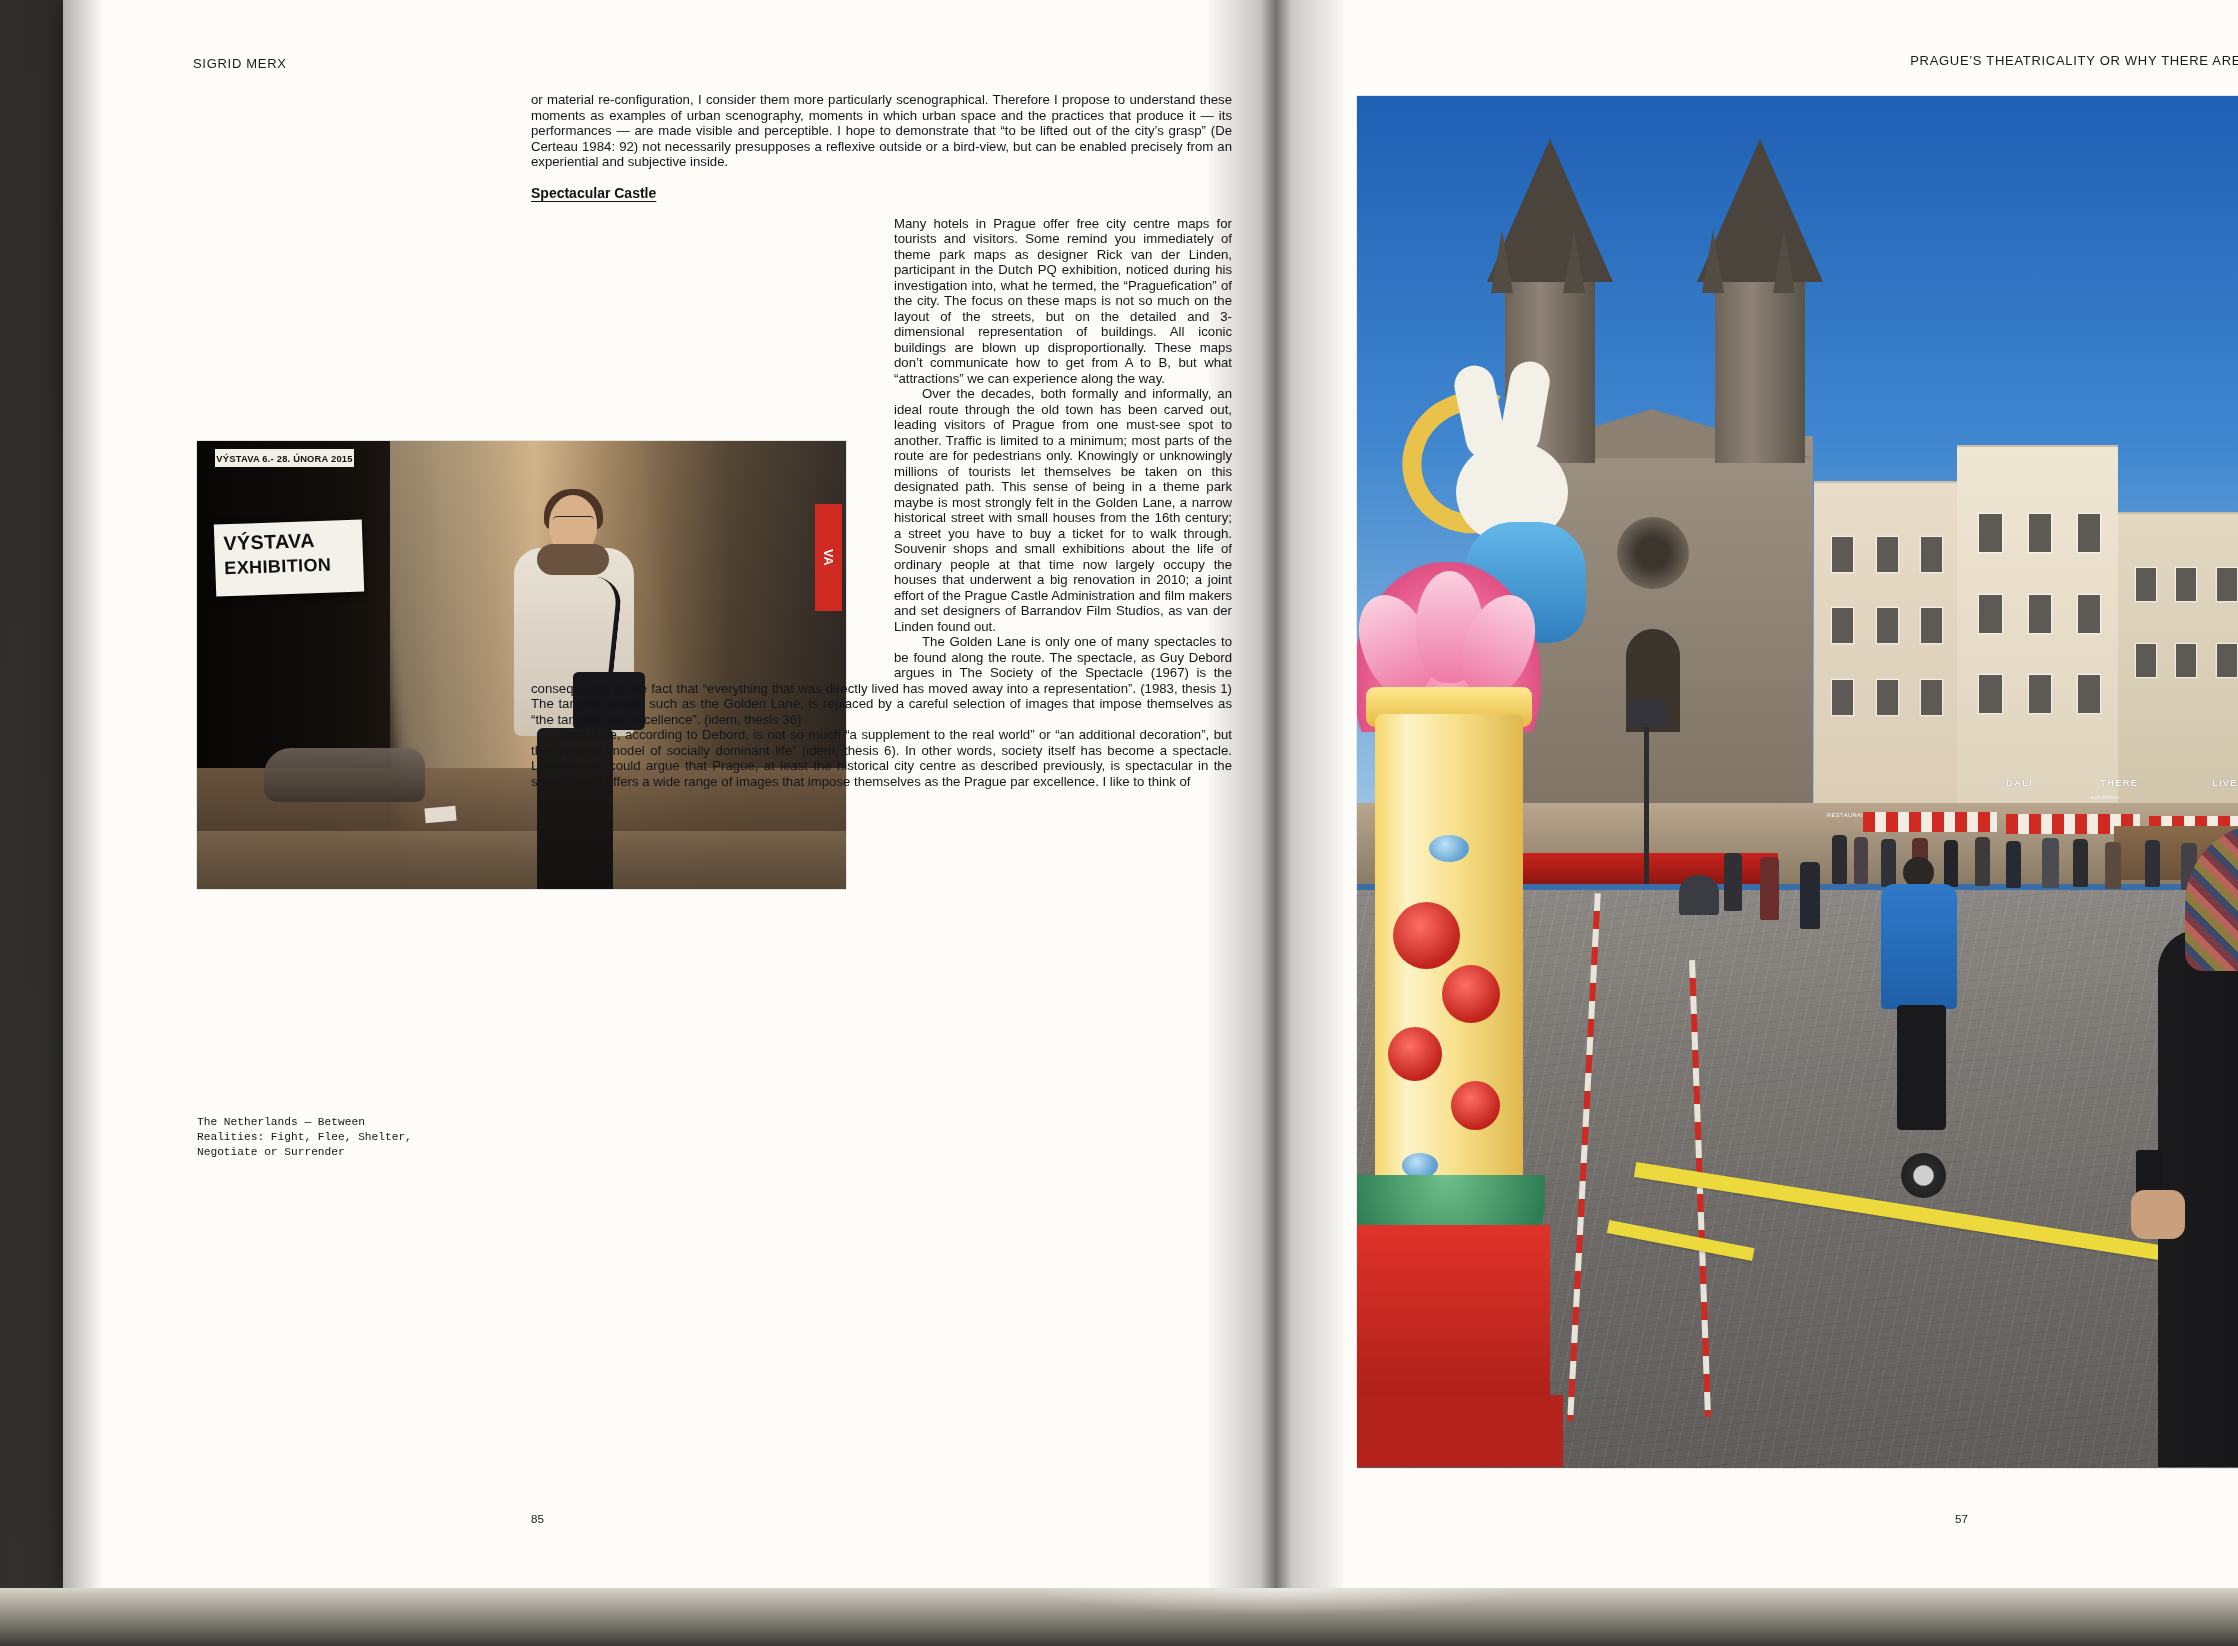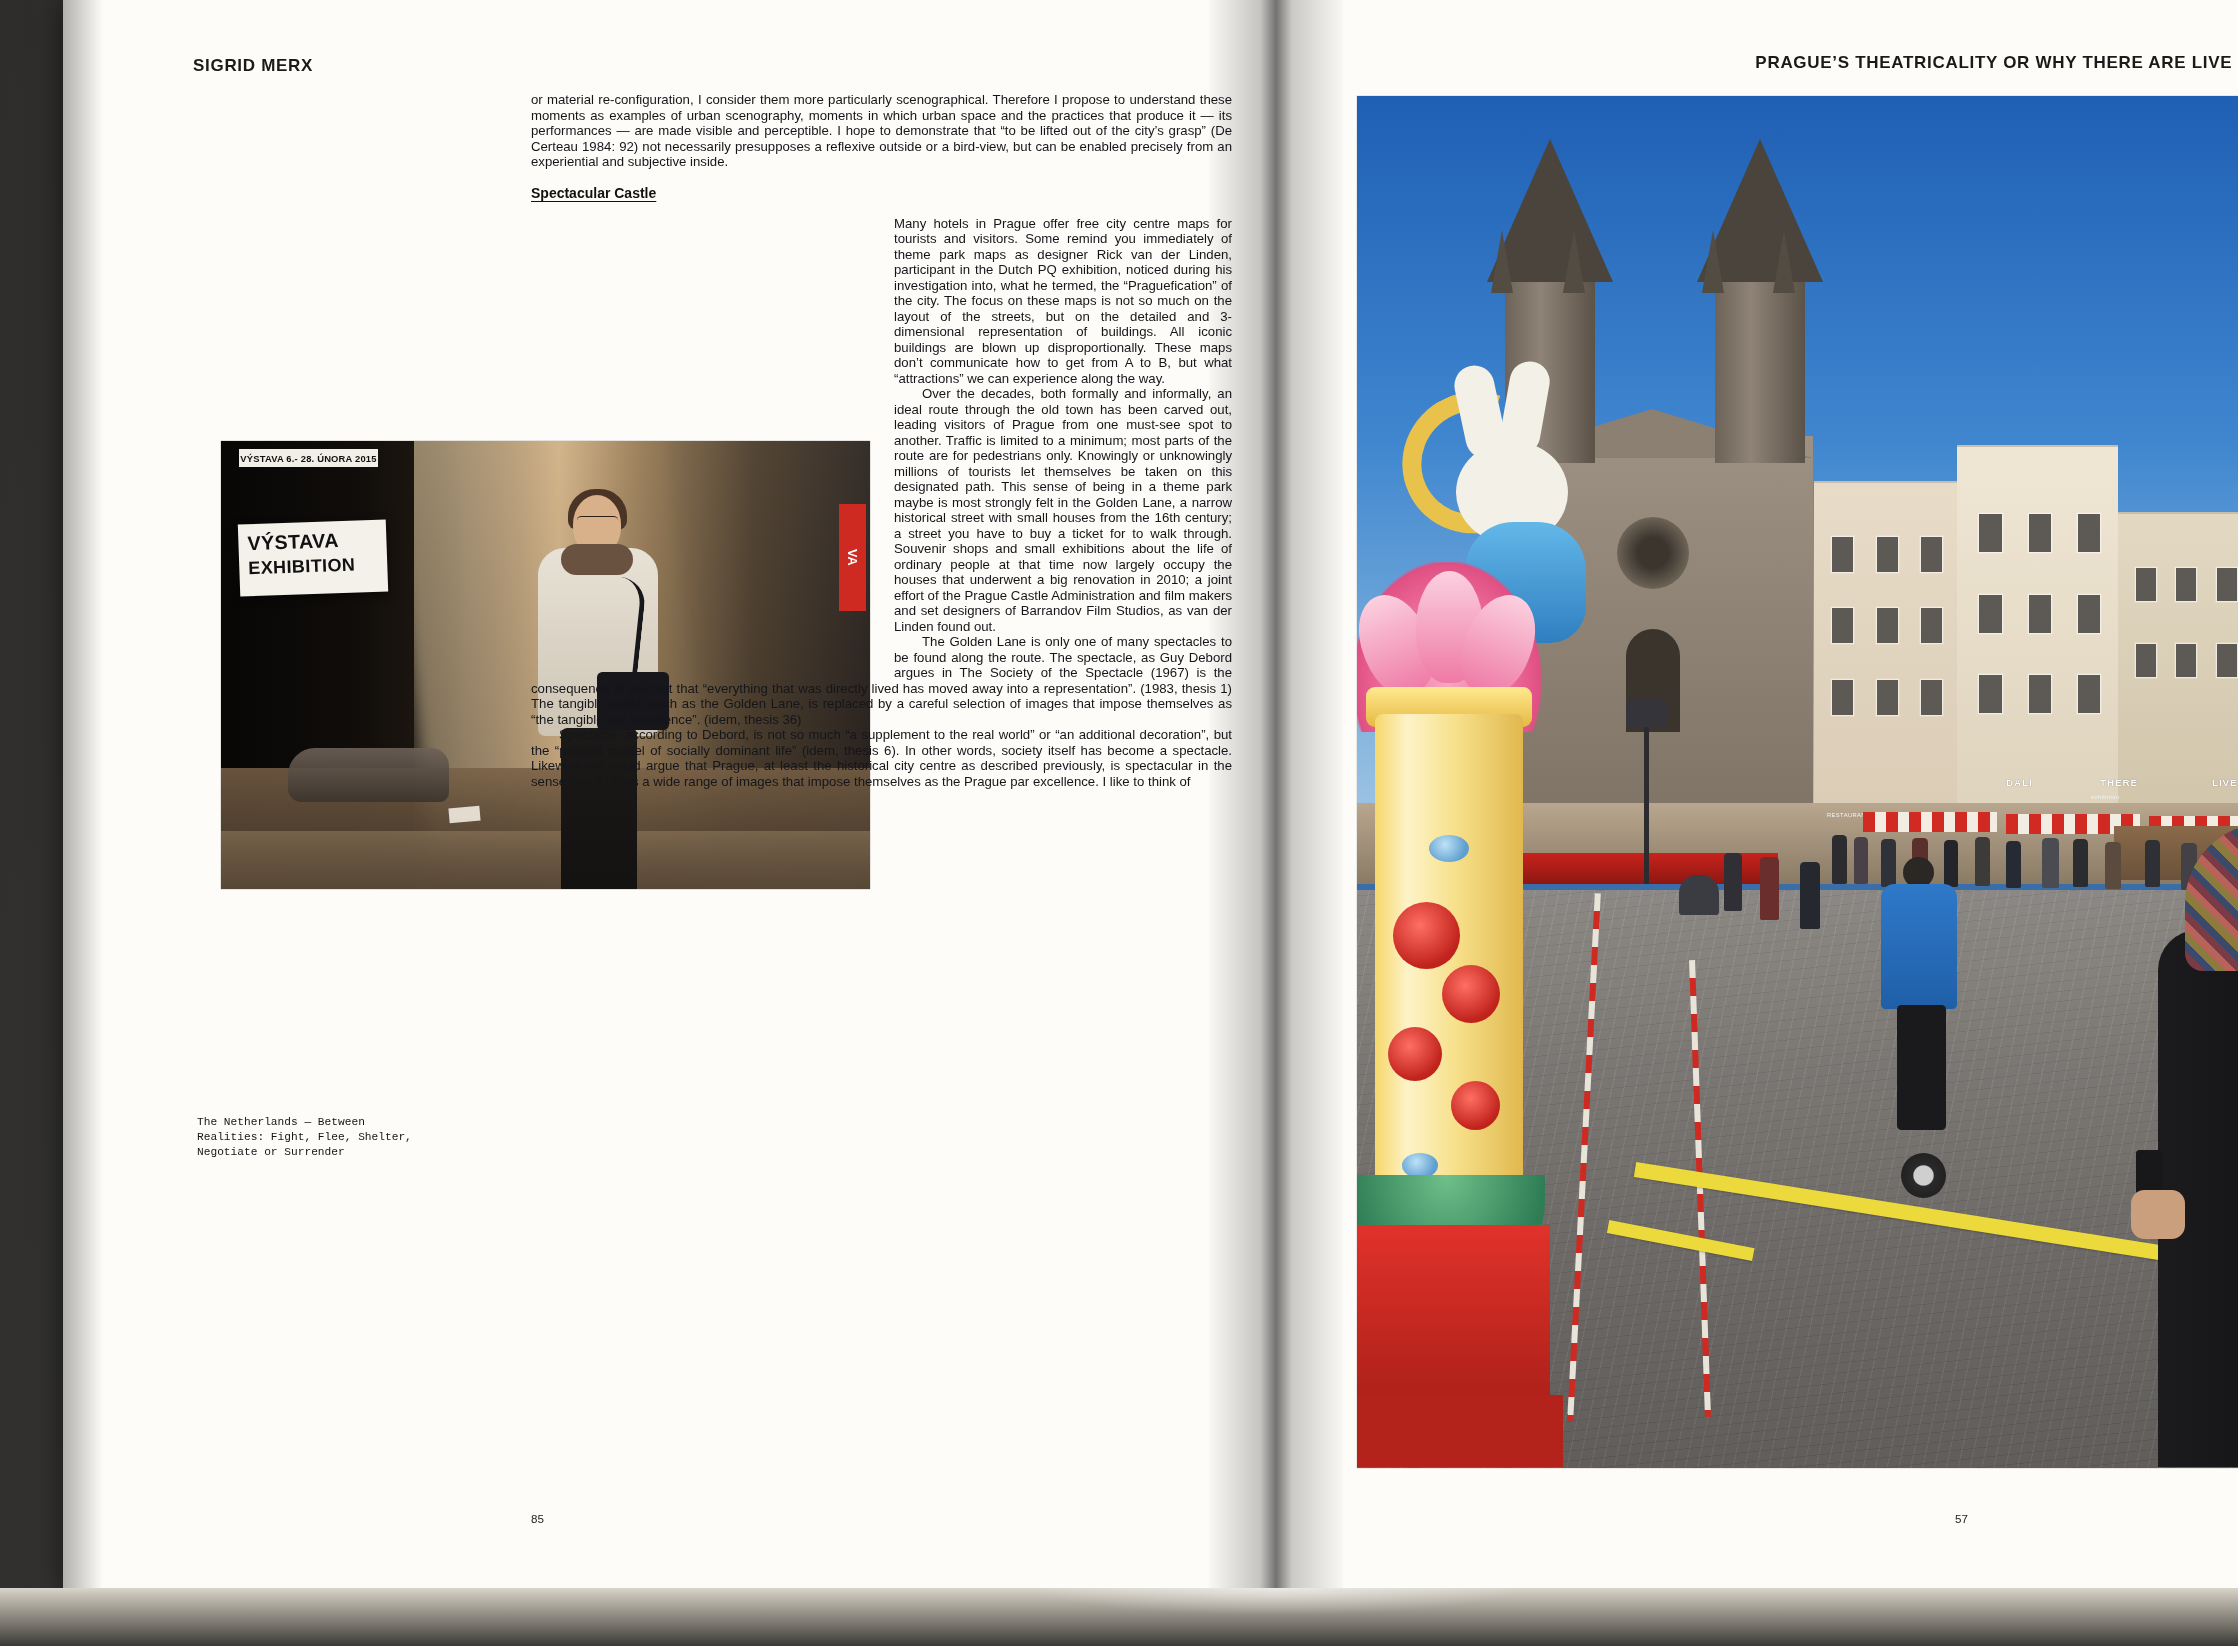--- a/index.html
+++ b/index.html
@@ -74,24 +74,24 @@
   }
   .book-bottom:after{
     content:"";
     position:absolute; left:1030px; top:0; width:493px; height:27px;
     background: radial-gradient(ellipse at center top, rgba(255,255,255,0.5), rgba(255,255,255,0) 70%);
   }
 
   
   .runhead {
     position: absolute;
-    font-size: 17px;
+    font-size: 13px;
     letter-spacing: 0.7px;
     color: #1a1a1a;
-    font-weight: 700;
+    font-weight: 400;
   }
   .runhead.left  { left: 130px;  top: 56px; }
   .runhead.right { right: 45px; top: 53px; text-align: right; }
 
   .folio {
     position: absolute;
     font-size: 11.6px;
     color: #222;
     bottom: 69px;
   }
@@ -134,21 +134,20 @@
   
   .photo-left {
     position: absolute;
     left: 134px;
     top: 441px;
     width: 649px;
     height: 448px;
     background: #141210;
     overflow: hidden;
     box-shadow: 0 0 0 0.4px rgba(0,0,0,0.25);
-    margin-left: 24px;
   }
   .pl-wall {
     position: absolute; inset: 0;
     background:
       linear-gradient(160deg, rgba(255,235,200,0.10), rgba(0,0,0,0.15)),
       linear-gradient(to right, #0c0a09 0%, #0e0c0a 28%, #6b5a47 38%, #c9a87e 52%, #8d7250 66%, #4a3c2c 82%, #2a2320 100%);
   }
   .pl-light {
     position: absolute;
     left: 193px; top: -45px; width: 278px; height: 582px;

